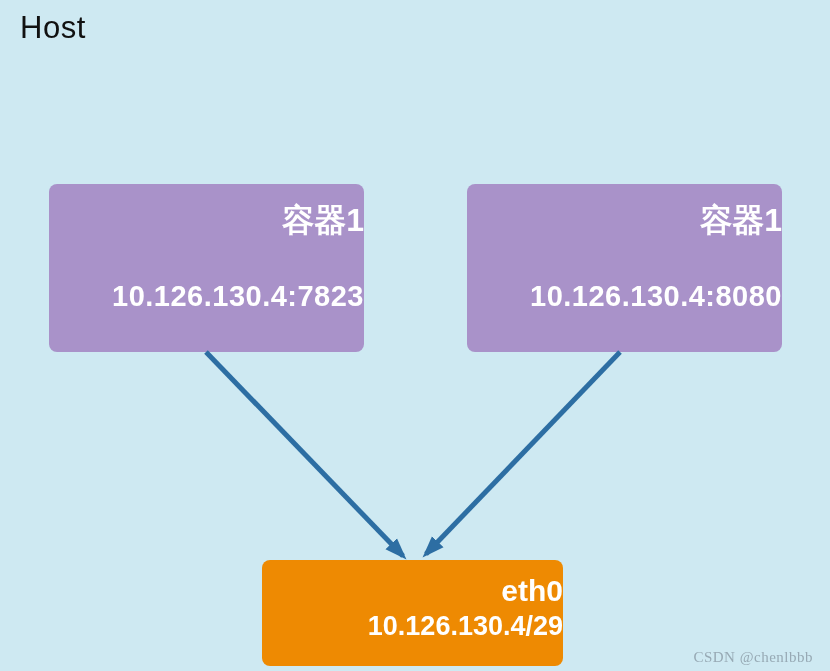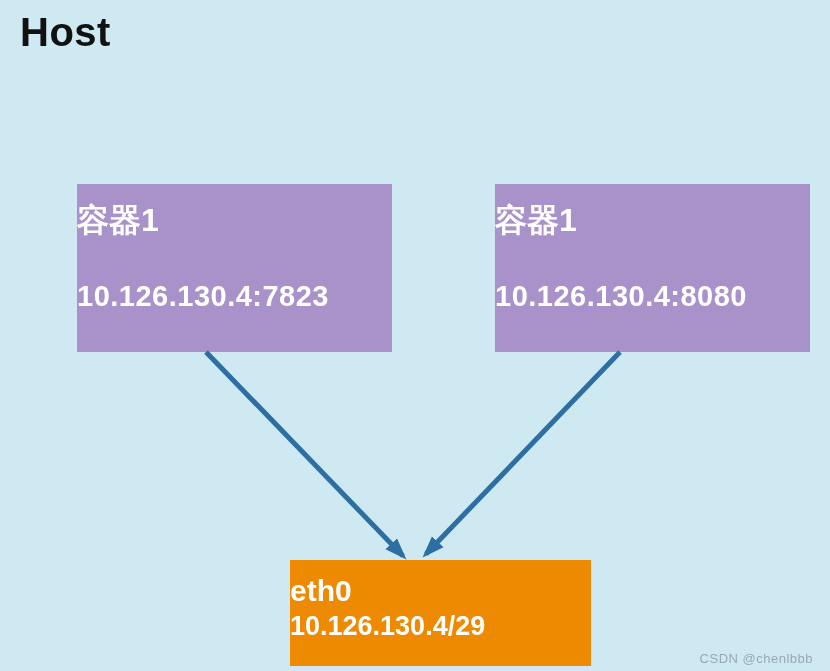--- a/index.html
+++ b/index.html
@@ -19,31 +19,30 @@
     position: relative;
     width: 830px;
     height: 671px;
     background: var(--background);
     overflow: hidden;
   }
   .host-label {
     position: absolute;
     left: 20px;
     top: 10px;
-    font-size: 40px;
-    font-weight: 700;
+    font-size: 31px;
+    font-weight: 400;
     color: var(--title_text);
     letter-spacing: 0.5px;
   }
   .node {
     position: absolute;
-    text-align: left;
+    text-align: right;
     color: var(--node_text);
-    border-radius: 0;
-    margin-left: 28px;
+    border-radius: 8px;
   }
   .container-box {
     width: 315px;
     height: 168px;
     top: 184px;
     background: var(--container_box);
     z-index: 1;
   }
   .container-box.box1 { left: 49px; }
   .container-box.box2 { left: 467px; }
@@ -90,24 +89,25 @@
   }
   .arrows-layer line {
     stroke: var(--arrow);
     stroke-width: 5;
   }
   .arrows-layer .head { fill: var(--arrow); }
   .watermark {
     position: absolute;
     right: 17px;
     bottom: 5px;
-    font-size: 13px;
+    font-size: 15px;
     color: var(--watermark_text);
     letter-spacing: 0.5px;
     z-index: 3;
+    font-family: Liberation Serif, serif;
   }
 </style>
 </head>
 <body>
 
 <div class="canvas">
 
   <div class="host-label">Host</div>
 
   <div class="node container-box box1">

